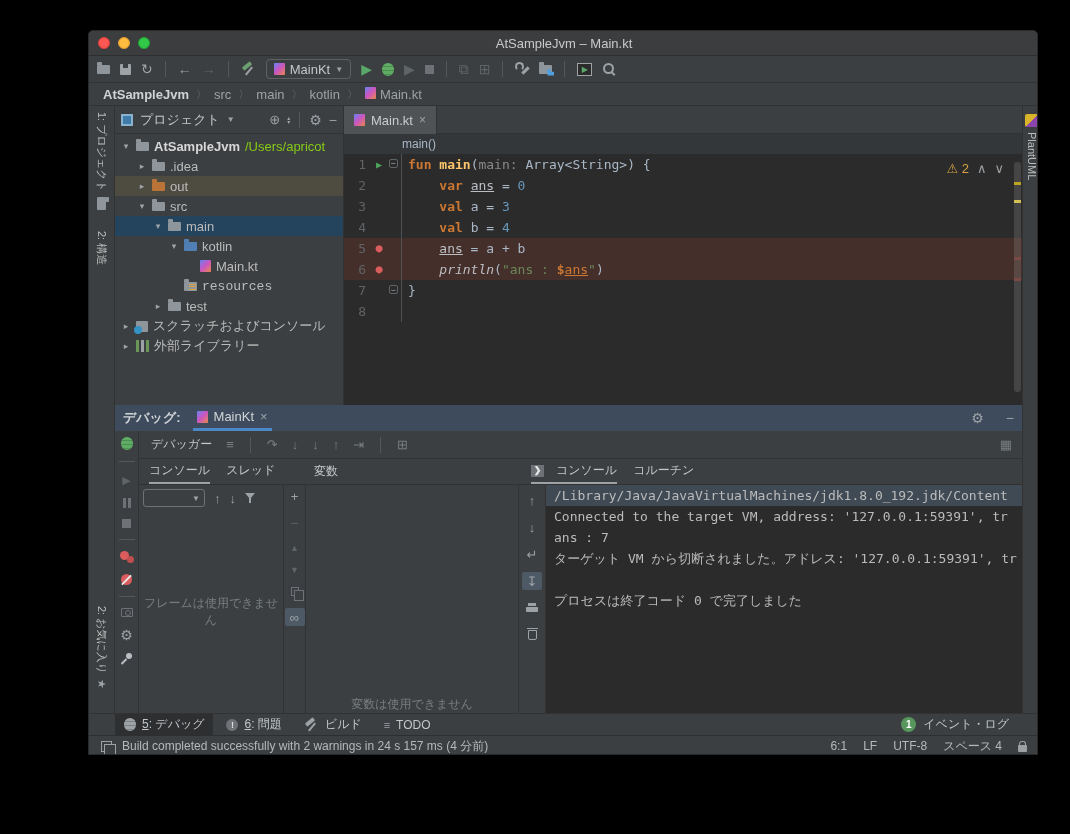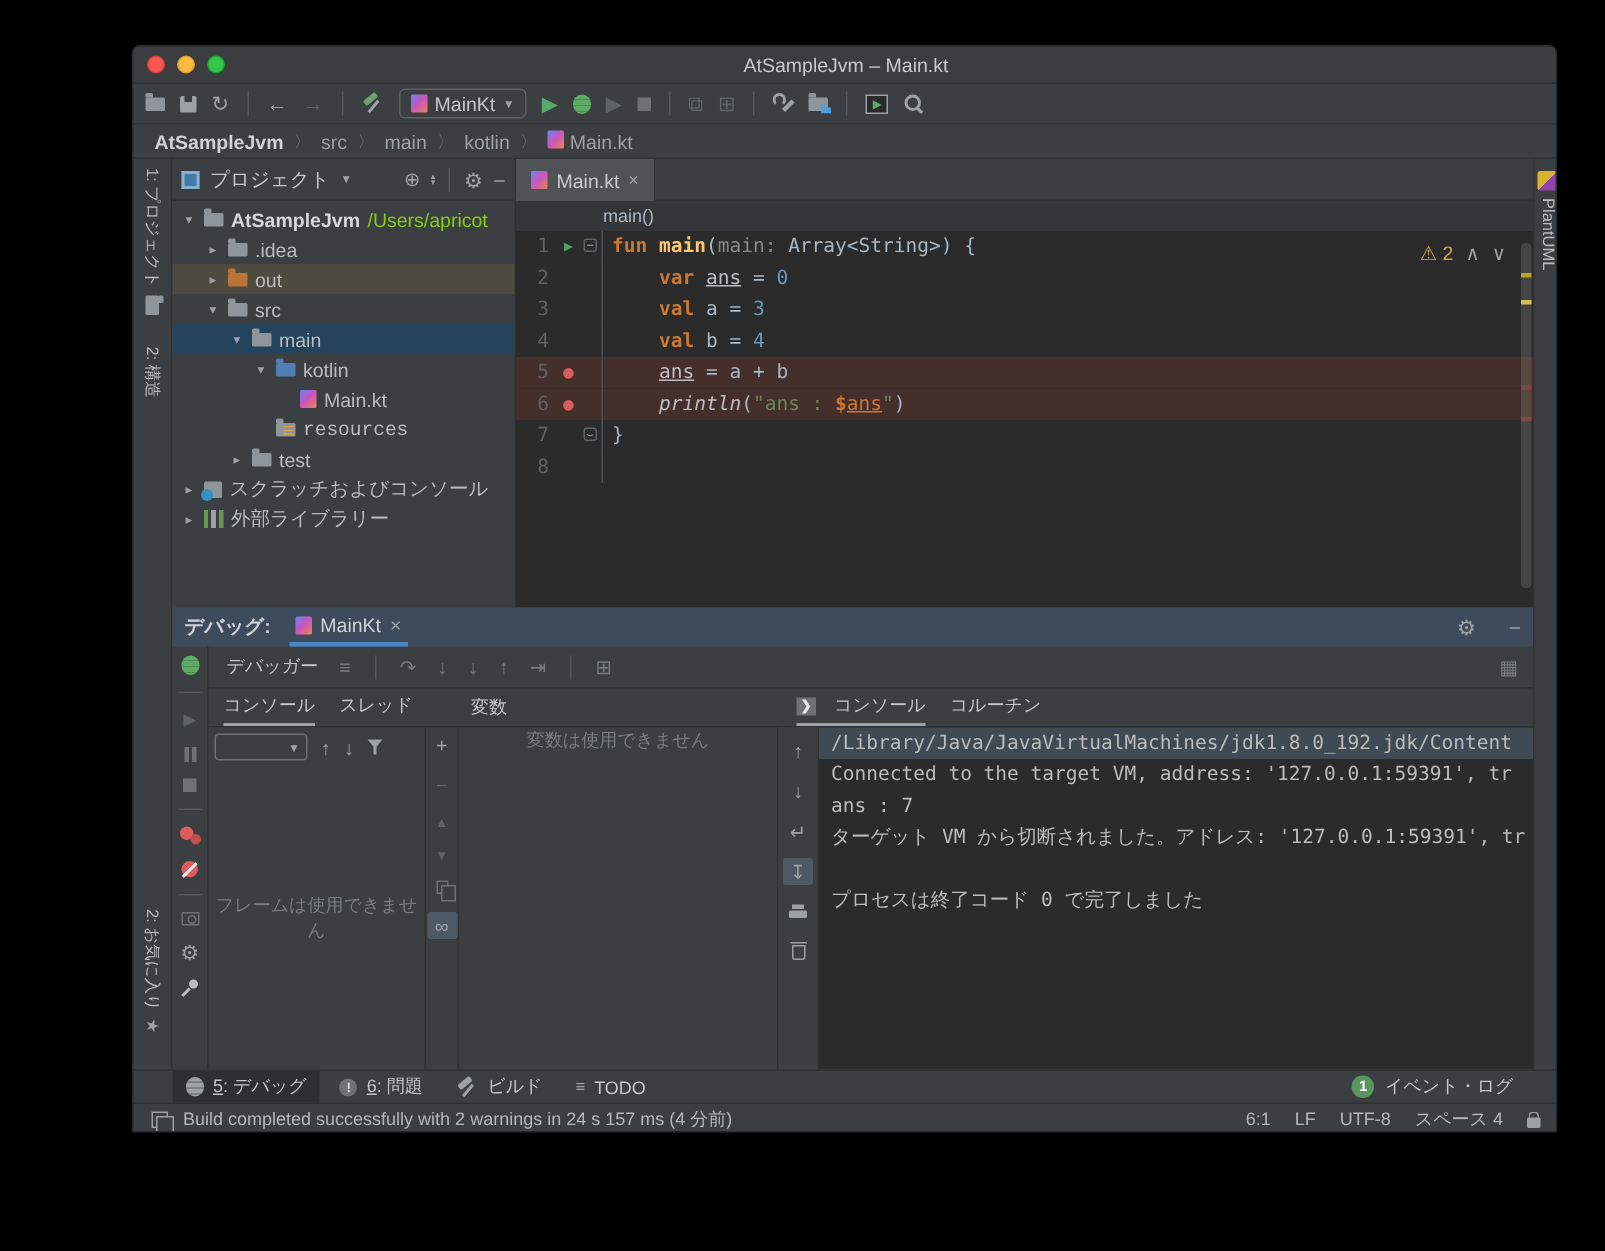--- a/index.html
+++ b/index.html
@@ -178,21 +178,21 @@
   .seg-frames{width:167px;display:flex;align-items:stretch;gap:16px;padding-left:10px;}
   .seg-vars{width:213px;display:flex;align-items:center;padding-left:8px;}
   .seg-console{flex:1;display:flex;align-items:stretch;gap:16px;padding-left:12px;}
   .vtab{display:flex;align-items:center;gap:6px;border-bottom:2px solid transparent;}
   .vtab.sel{border-bottom-color:#9da2a6;}
   .dbg-content{flex:1;display:flex;}
   .frames-pane{width:145px;border-right:1px solid #323232;display:flex;flex-direction:column;}
   .frames-tools{height:26px;display:flex;align-items:center;gap:9px;padding-left:4px;color:#9da2a6;}
   .frames-empty{flex:1;display:flex;align-items:center;justify-content:center;color:#787d80;font-size:12px;text-align:center;}
   .midcol{width:22px;border-right:1px solid #323232;display:flex;flex-direction:column;align-items:center;padding-top:4px;gap:12px;color:#9da2a6;}
-  .vars-pane{width:213px;border-right:1px solid #323232;display:flex;align-items:flex-start;justify-content:center;color:#787d80;font-size:12px;}
+  .vars-pane{width:213px;border-right:1px solid #323232;display:flex;align-items:flex-end;justify-content:center;color:#787d80;font-size:12px;}
   .cons-gutter{width:27px;border-right:1px solid #323232;display:flex;flex-direction:column;align-items:center;padding-top:6px;gap:9px;color:#9da2a6;background:#3c3f41;}
   .gicon{width:20px;height:18px;display:flex;align-items:center;justify-content:center;}
   .gicon.selbox{background:#4d5a66;border-radius:2px;}
   .console{flex:1;background:#2b2b2b;font-family:"DejaVu Sans Mono",monospace;font-size:13px;overflow:hidden;}
   .console-line{height:21px;line-height:21px;color:#bbbbbb;white-space:pre;padding-left:8px;}
   .console-line.sel{background:#404a54;}
 
   
   .bottom-bar{position:absolute;left:0;top:682px;width:950px;height:22px;background:#3c3f41;border-top:1px solid #323232;
     display:flex;align-items:center;padding-left:26px;gap:4px;}

